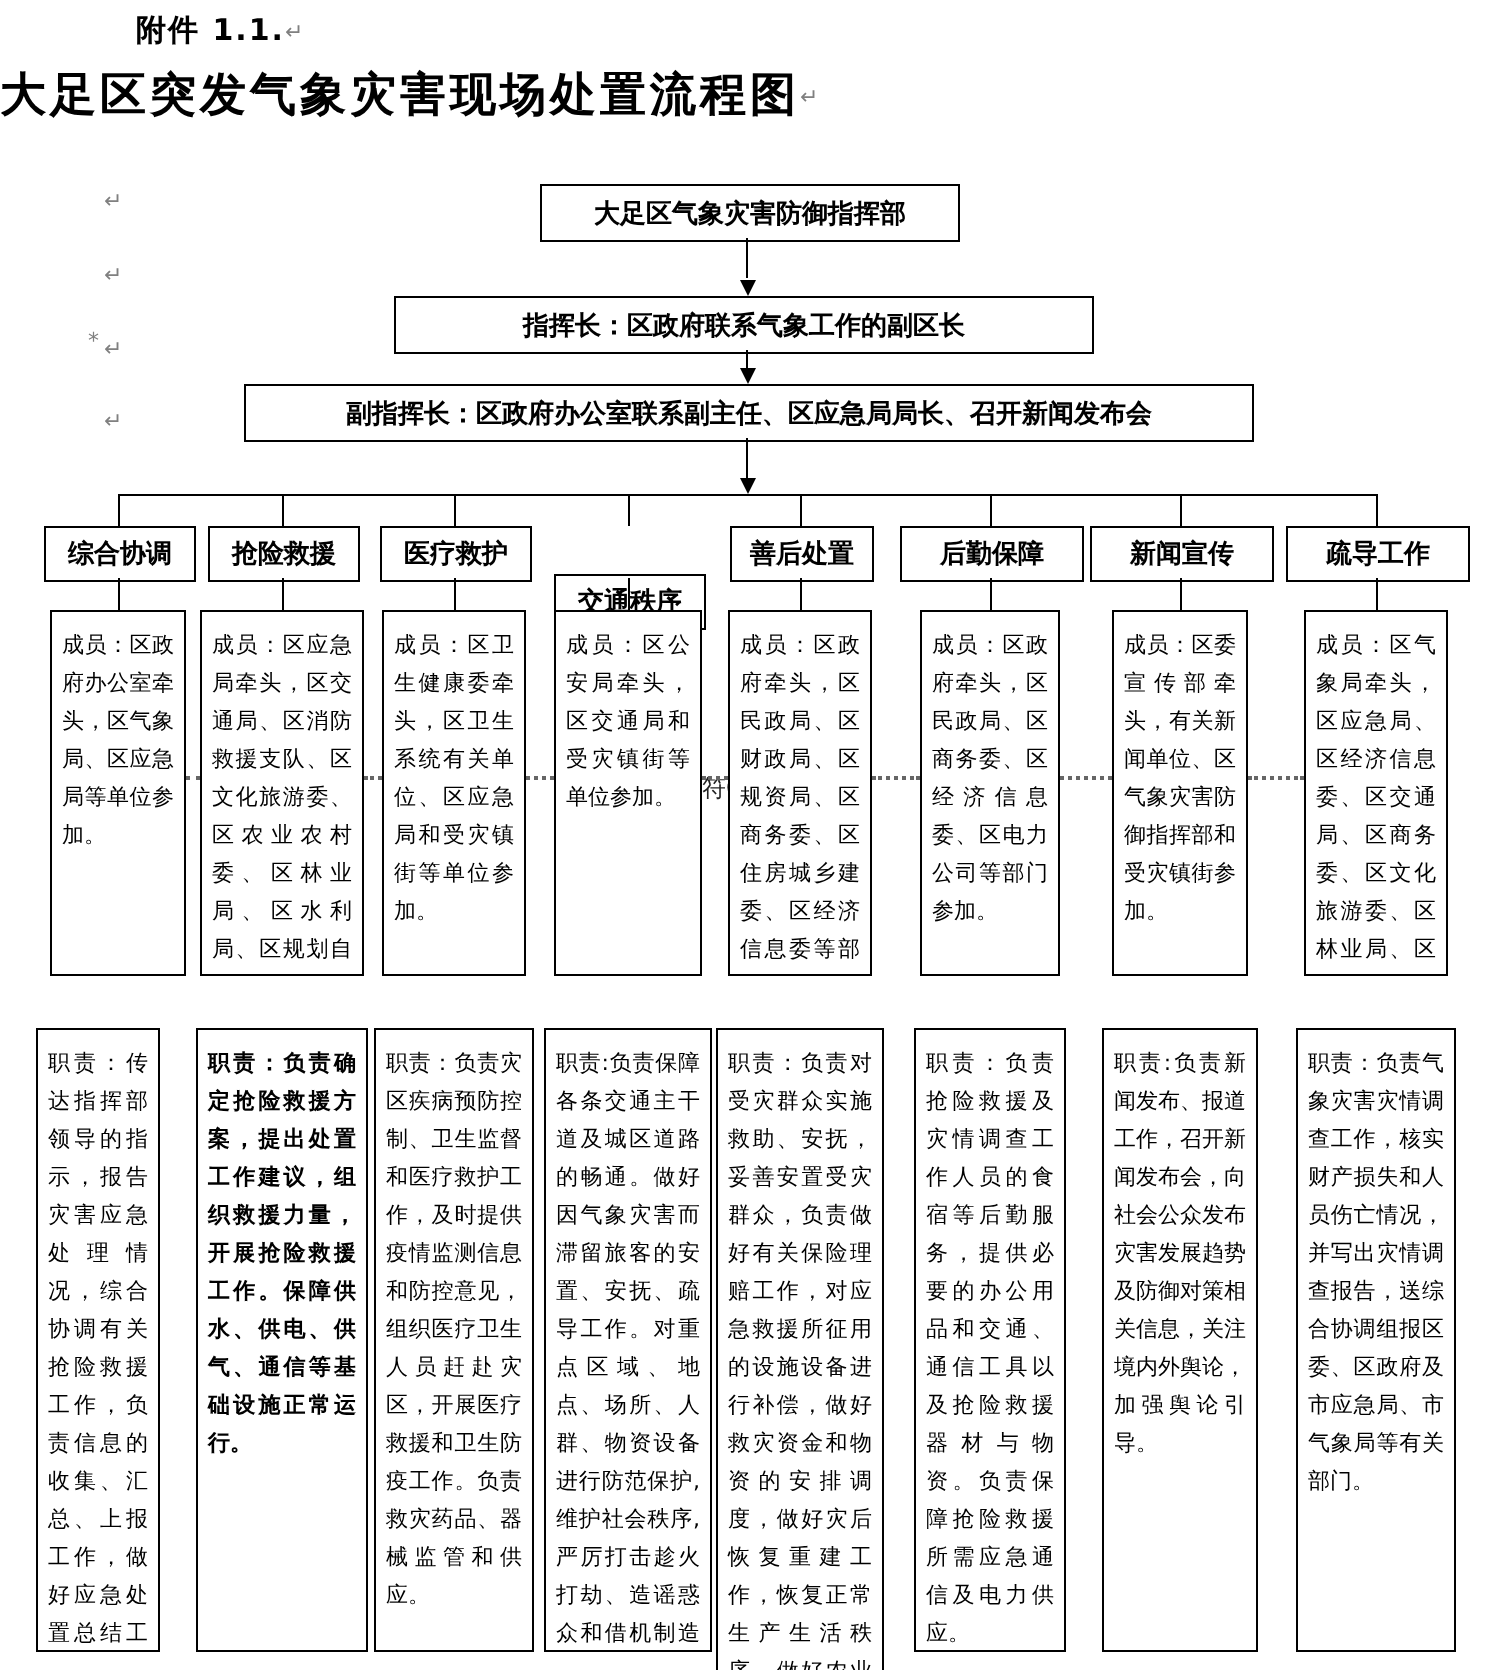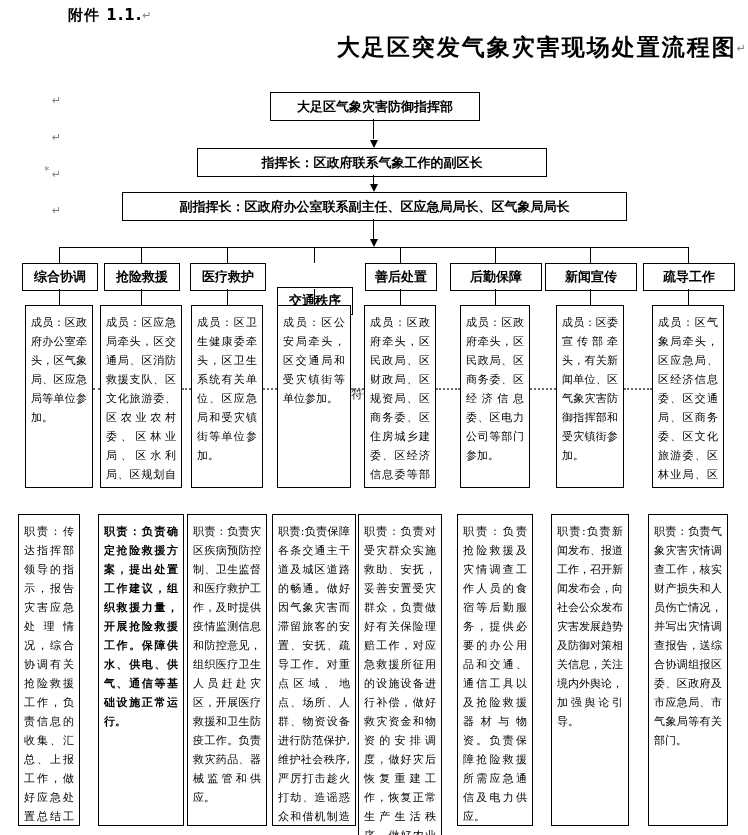--- a/index.html
+++ b/index.html
@@ -1,21 +1,21 @@
 <!DOCTYPE html>
 <html><head>
 <meta charset="utf-8">
 <style>
   html,body{margin:0;padding:0;background:#fff;}
   .page{
     position:relative;width:748px;height:835px;margin:0 auto;background:#fff;
     font-family:"DejaVu Sans","Liberation Sans",sans-serif;color:#000;overflow:hidden;
   }
   .attach{position:absolute;left:68px;top:6px;font-size:15px;font-weight:bold;letter-spacing:1px;}
-  .title{position:absolute;left:0;top:32px;width:748px;margin:0;text-align:right;
+  .title{position:absolute;left:0;top:32px;width:748px;margin:0;text-align:left;
     font-size:23px;font-weight:bold;letter-spacing:2px;}
   .pilcrow{color:#808080;font-weight:normal;font-size:11px;vertical-align:middle;}
   .pm{position:absolute;color:#808080;font-size:11px;}
   .stray{position:absolute;left:350px;top:386px;font-size:12px;color:#222;background:#fff;padding:0 1px;}
 
   .tbox{position:absolute;border:1px solid #000;background:#fff;display:flex;
     align-items:center;justify-content:center;font-weight:bold;font-size:13px;white-space:nowrap;}
   .b1{left:270px;top:92px;width:208px;height:27px;}
   .b2{left:197px;top:148px;width:348px;height:27px;}
   .b3{left:122px;top:192px;width:503px;height:27px;}
@@ -64,21 +64,21 @@
   <span class="stray">符C</span>
 
   <div class="tbox b1">大足区气象灾害防御指挥部</div>
   <div class="vline" style="left:373px;top:119px;height:20px;"></div>
   <div class="ahead" style="left:370px;top:140px;"></div>
 
   <div class="tbox b2">指挥长：区政府联系气象工作的副区长</div>
   <div class="vline" style="left:373px;top:175px;height:10px;"></div>
   <div class="ahead" style="left:370px;top:184px;"></div>
 
-  <div class="tbox b3">副指挥长：区政府办公室联系副主任、区应急局局长、区气象局局长</div>
+  <div class="tbox b3">副指挥长：区政府办公室联系副主任、区应急局局长、召开新闻发布会</div>
   <div class="vline" style="left:373px;top:219px;height:21px;"></div>
   <div class="ahead" style="left:370px;top:239px;"></div>
 
   <div class="hline" style="left:59px;top:247px;width:630px;"></div>
 
   <div class="vline" style="left:59px;top:247px;height:16px;"></div>
   <div class="vline" style="left:141px;top:247px;height:16px;"></div>
   <div class="vline" style="left:227px;top:247px;height:16px;"></div>
   <div class="vline" style="left:314px;top:247px;height:16px;"></div>
   <div class="vline" style="left:400px;top:247px;height:16px;"></div>

